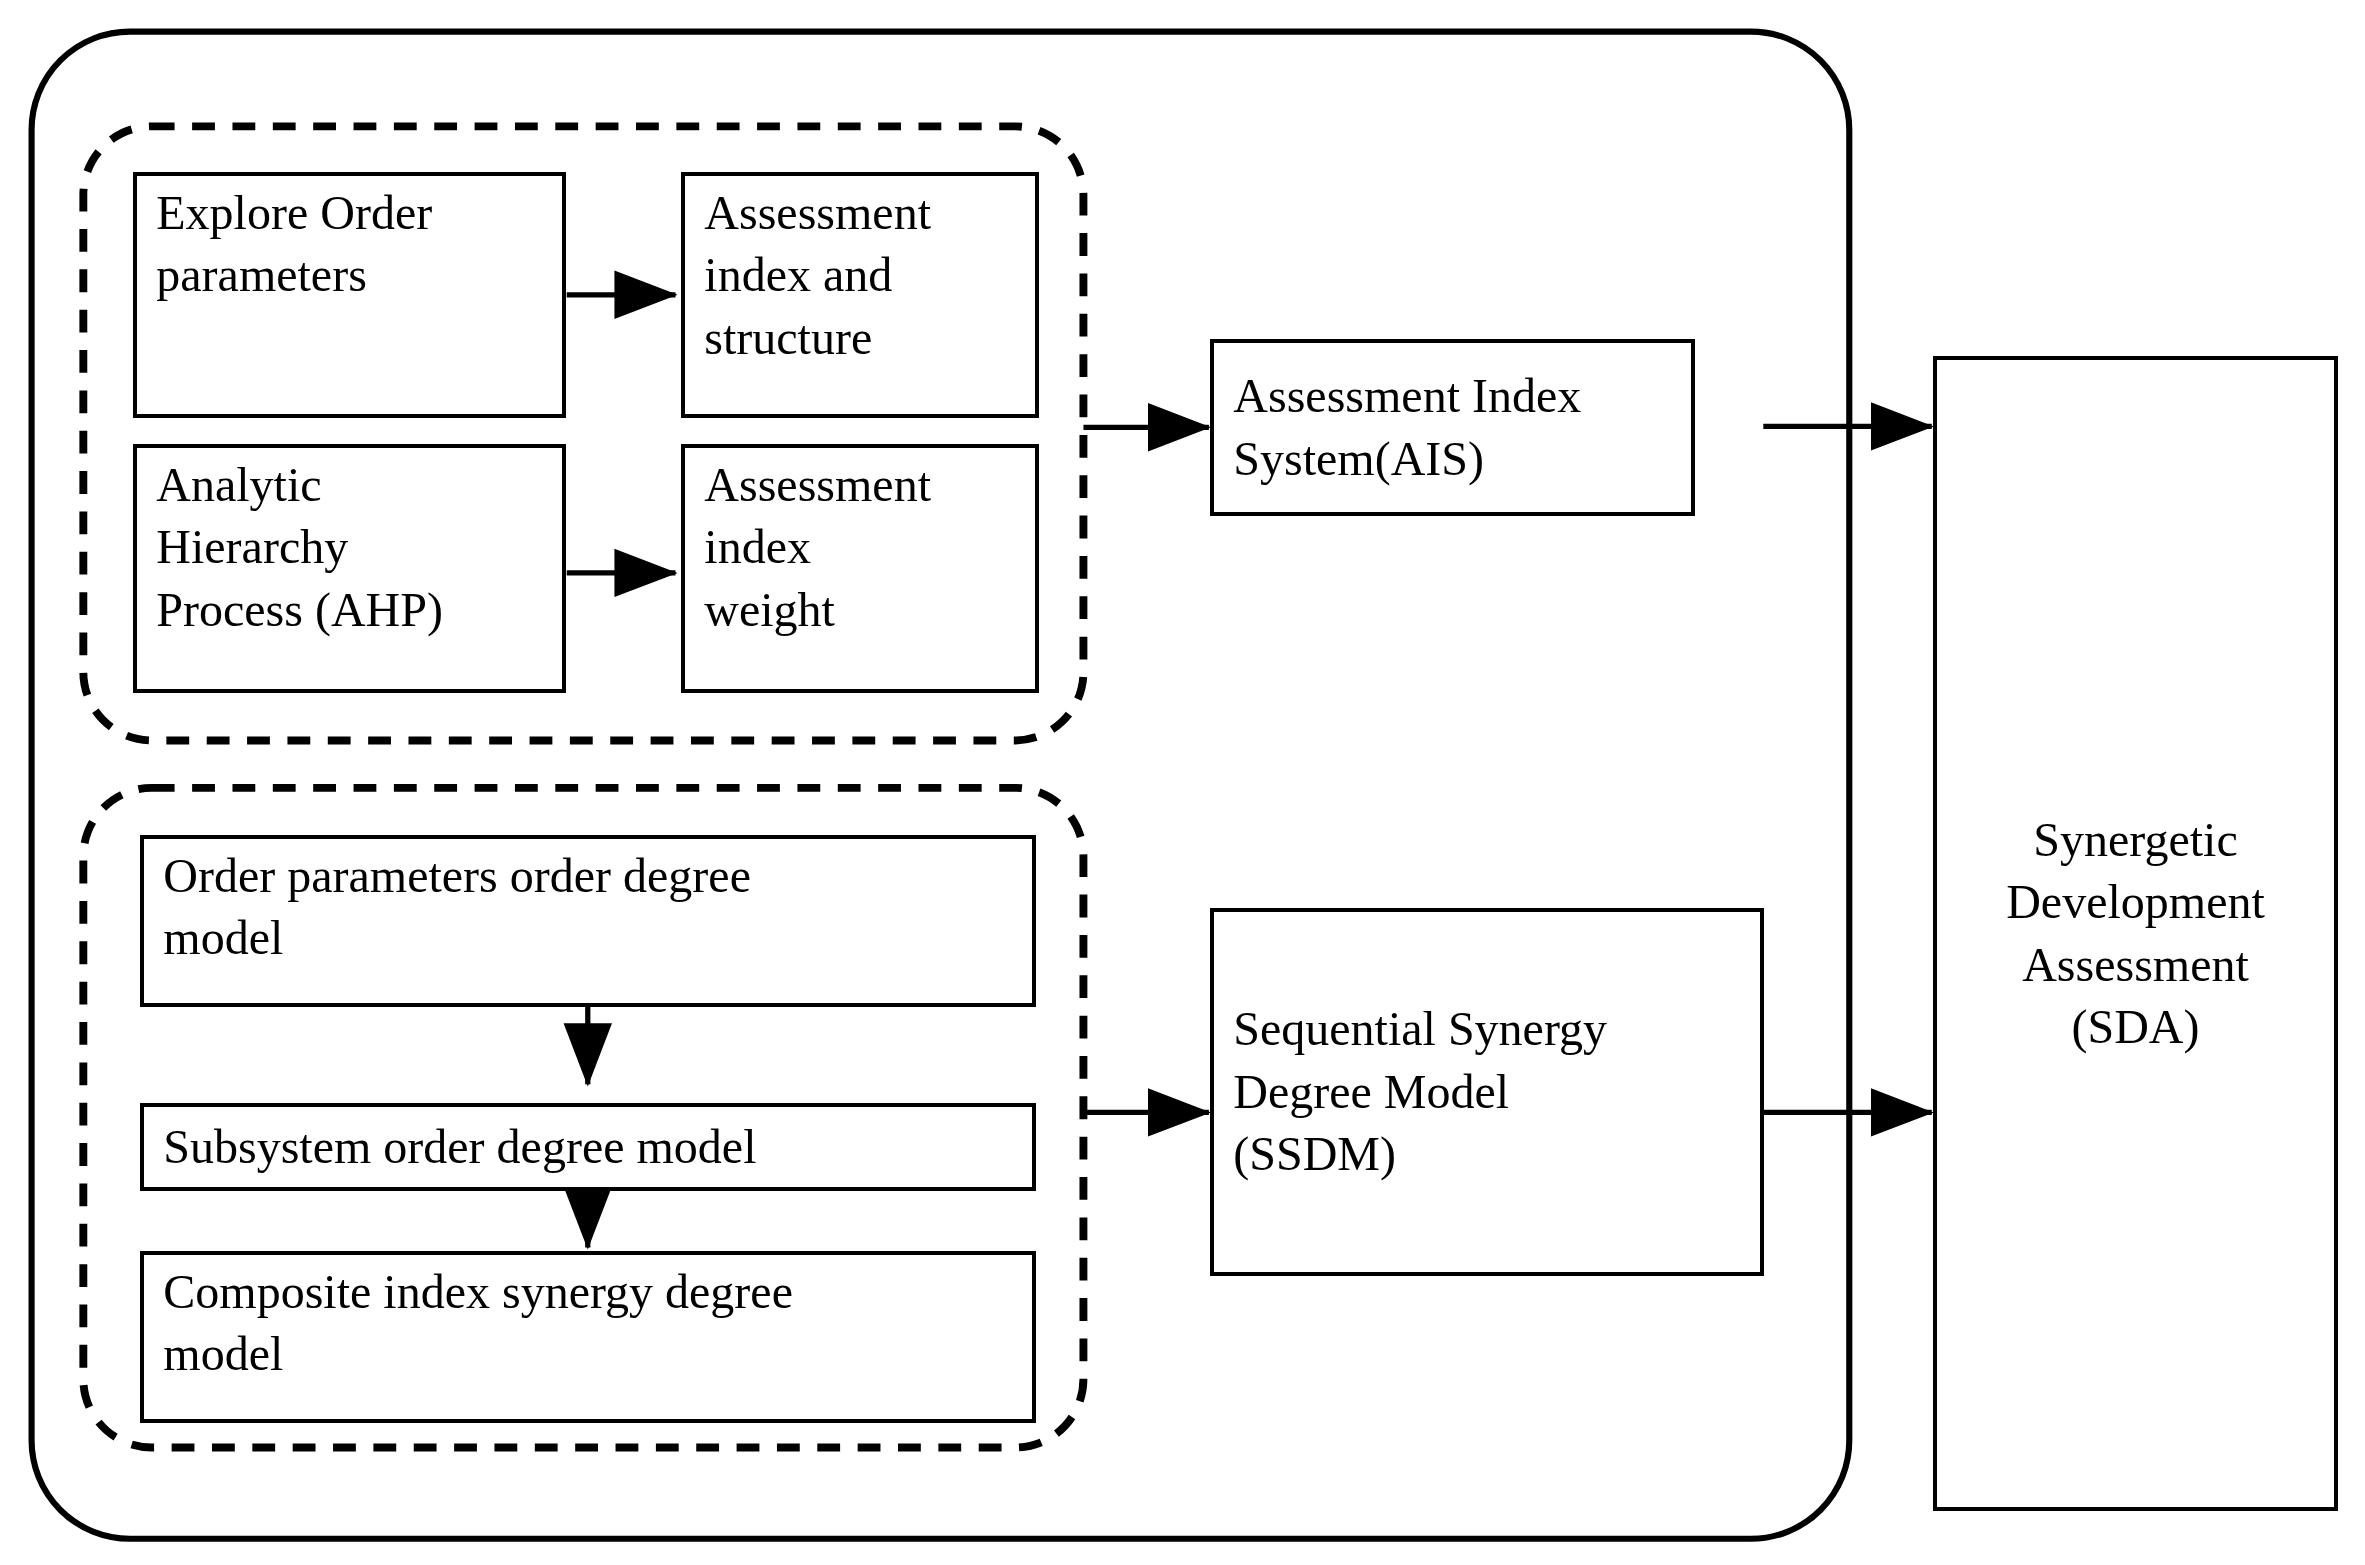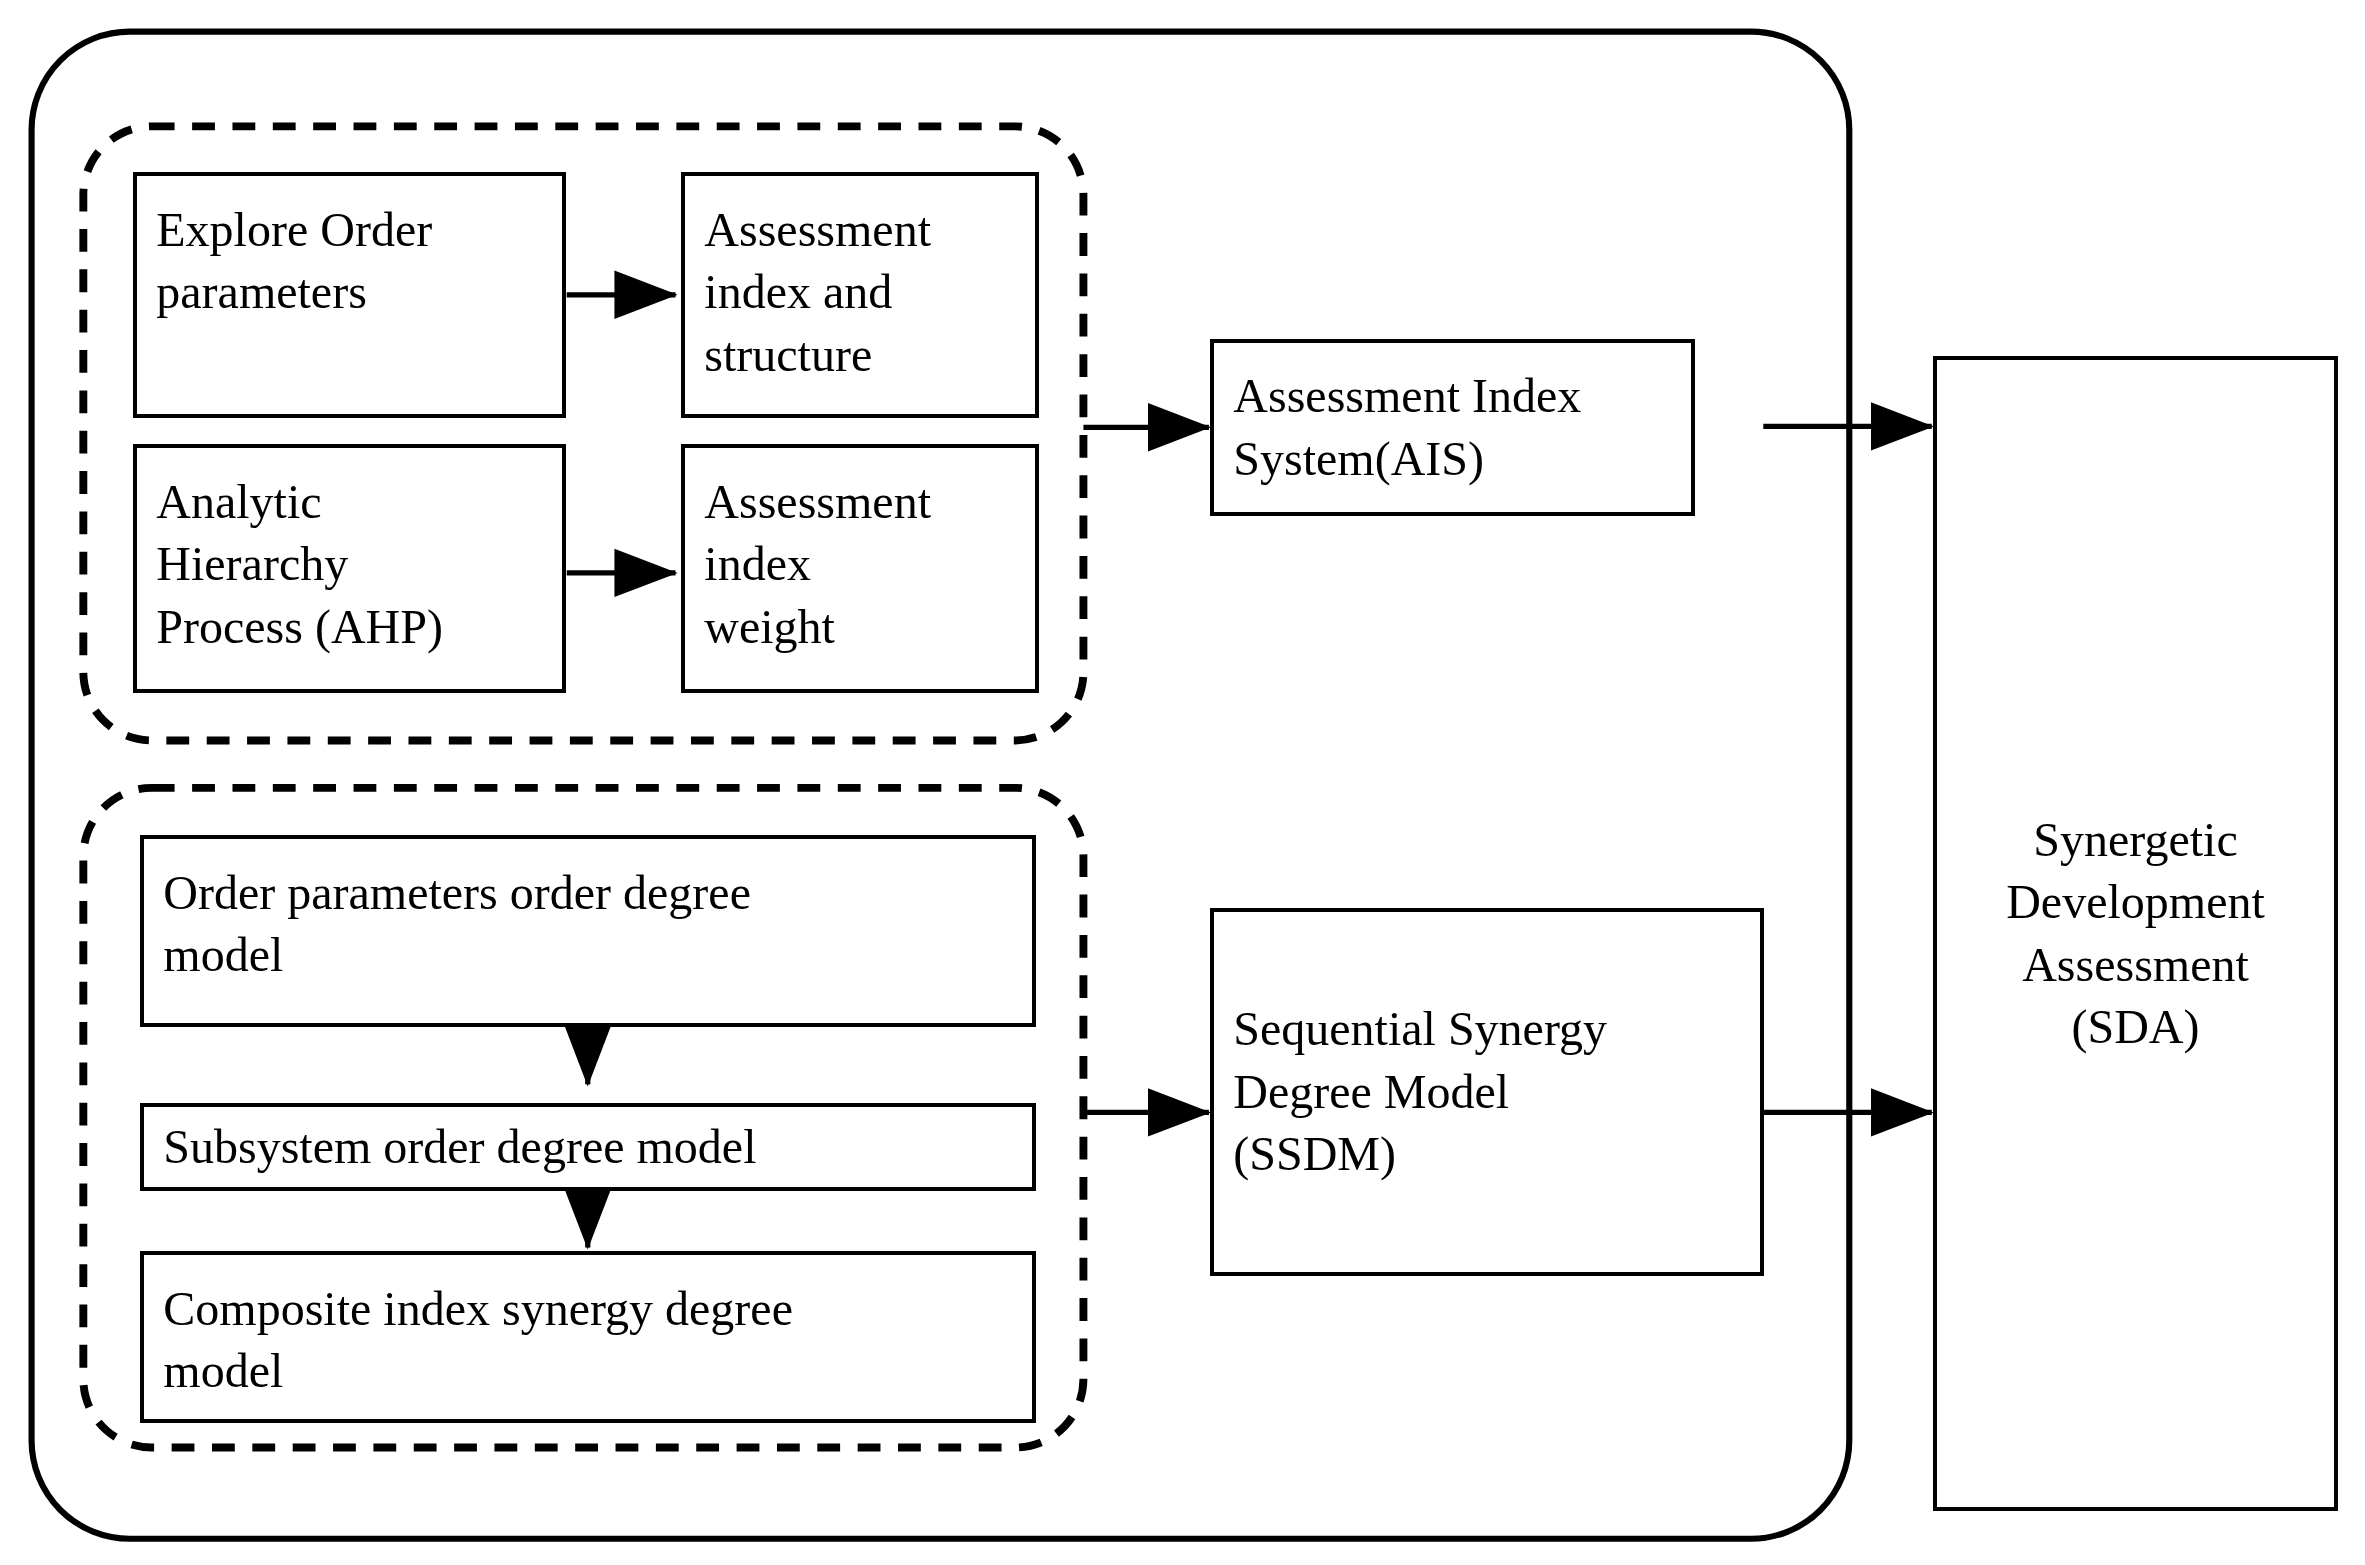--- a/index.html
+++ b/index.html
@@ -41,21 +41,21 @@
     white-space: pre-line;
     text-align: left;
   }
   .node.center .txt {
     text-align: center;
   }
   .node.topalign {
     justify-content: flex-start;
   }
   .node.topalign .txt {
-    padding-top: 23px;
+    padding-top: 6px;
   }
 </style>
 </head>
 <body>
 
 <div id="canvas">
 
   <svg id="frame-svg" viewBox="0 0 2697 1785">
     <defs>
       <marker id="arrowhead" markerWidth="13" markerHeight="13" refX="11.6" refY="5.0" orient="auto" markerUnits="strokeWidth">
@@ -110,21 +110,21 @@
     <span class="txt">Assessment
 index
 weight</span>
   </div>
 
   <div class="node" style="left:1210px; top:339px; width:485px; height:177px;">
     <span class="txt">Assessment Index
 System(AIS)</span>
   </div>
 
-  <div class="node topalign" style="left:140px; top:835px; width:896px; height:192px;">
+  <div class="node topalign" style="left:140px; top:835px; width:896px; height:172px;">
     <span class="txt">Order parameters order degree
 model</span>
   </div>
 
   <div class="node" style="left:140px; top:1088px; width:896px; height:88px;margin-top:15px;">
     <span class="txt">Subsystem order degree model</span>
   </div>
 
   <div class="node topalign" style="left:140px; top:1251px; width:896px; height:172px;">
     <span class="txt">Composite index synergy degree

